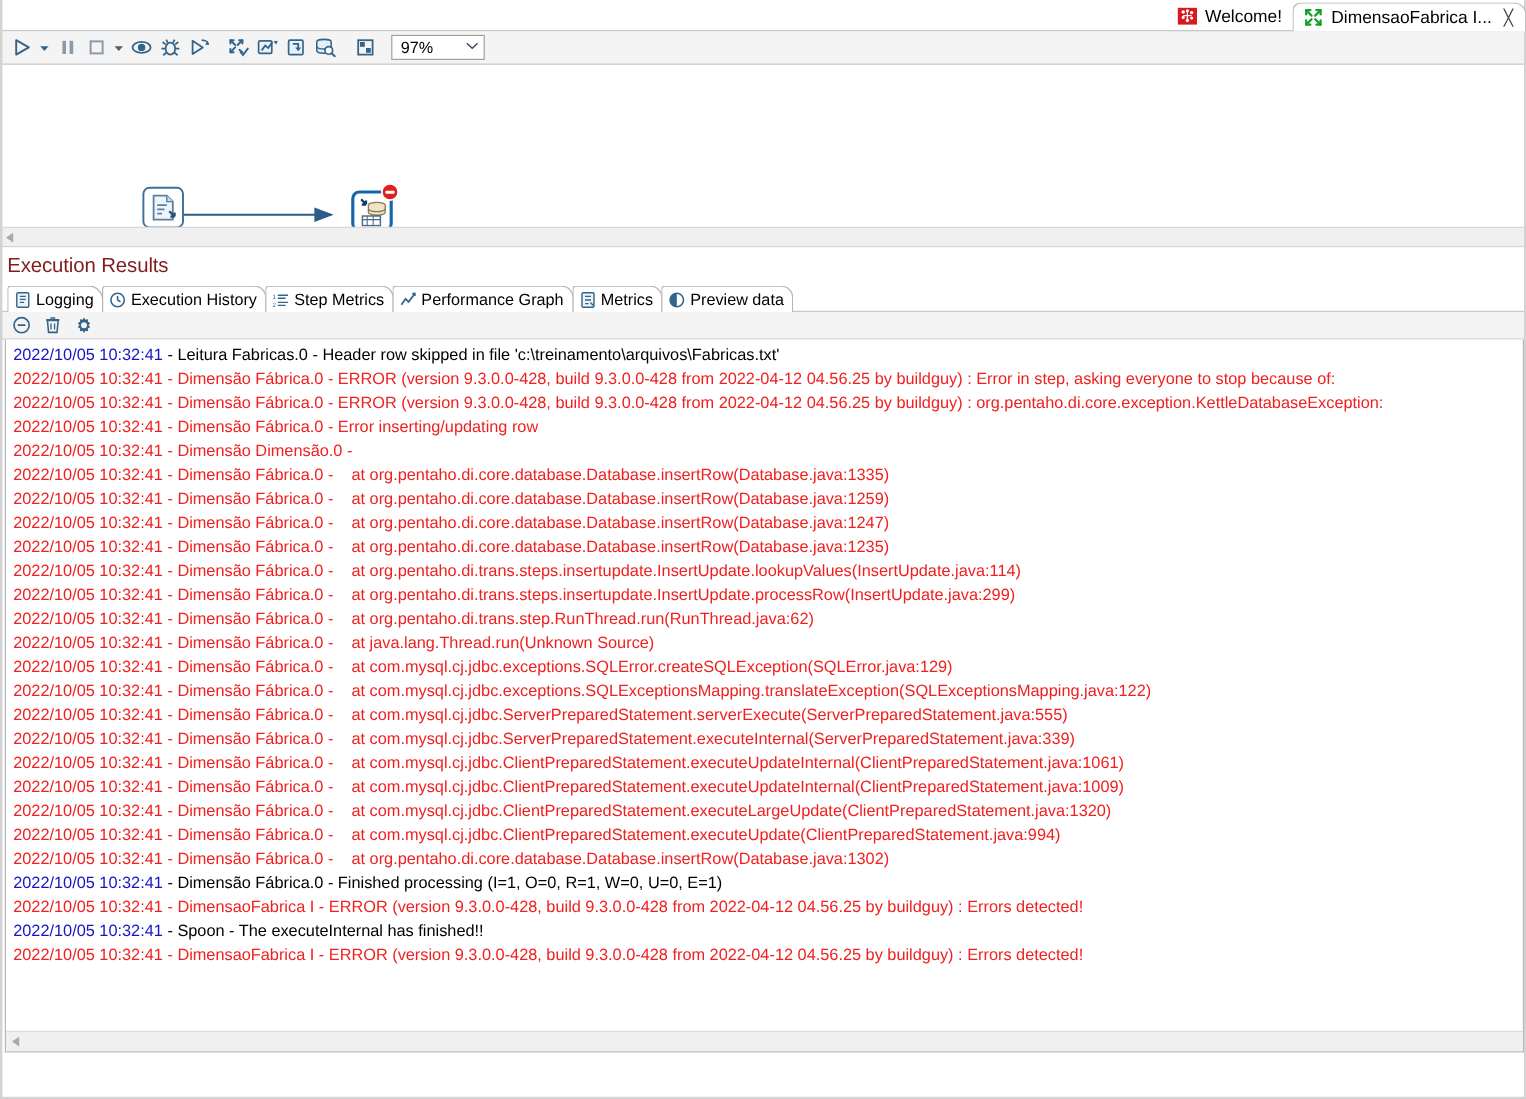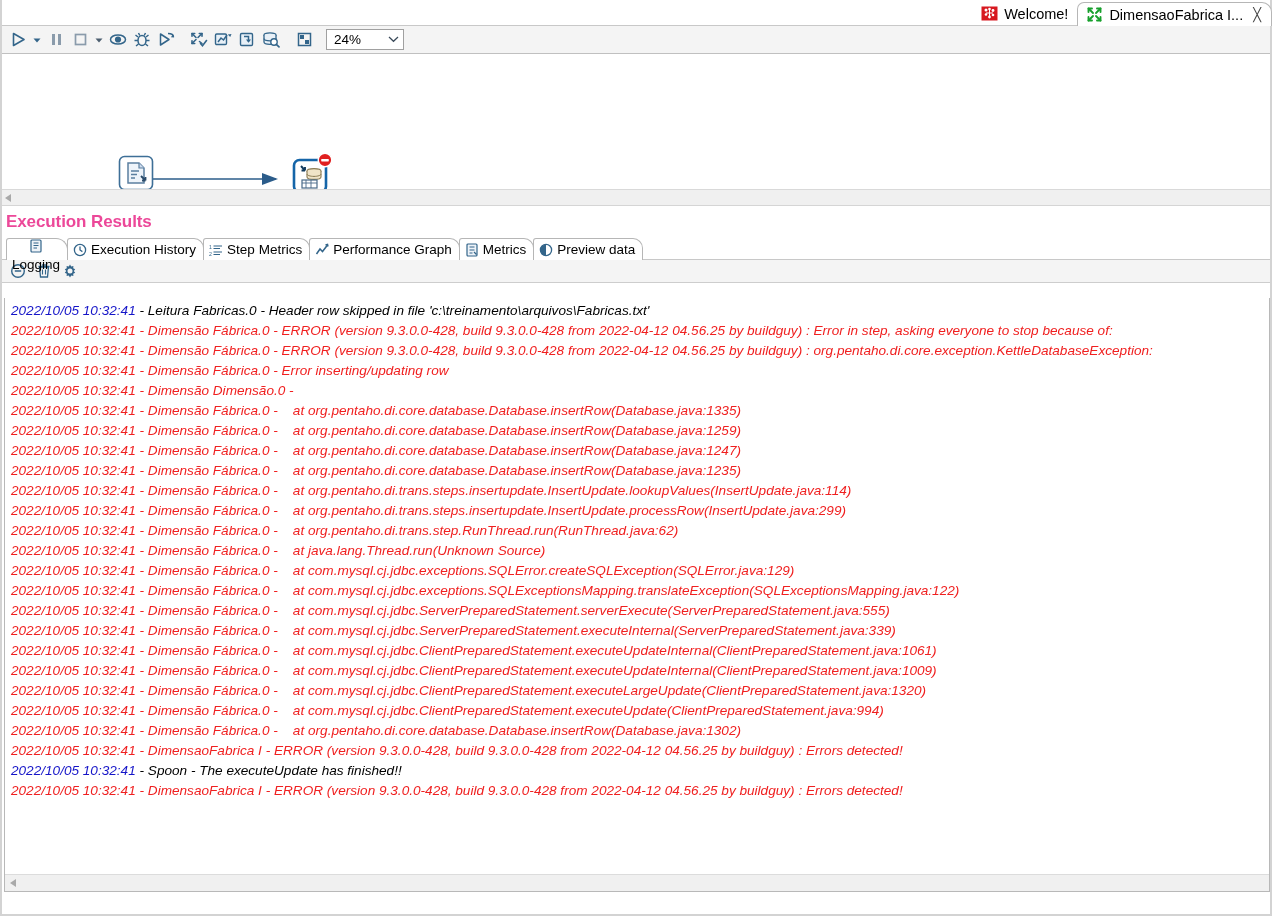--- a/index.html
+++ b/index.html
@@ -105,60 +105,59 @@
   }
   .hscroll .lbtn{width:16px;height:16px;display:flex;align-items:center;justify-content:center;}
   .hscroll .track{flex:1 1 auto;height:16px;}
   .tri-left{
     width:0;height:0;border-top:4.5px solid transparent;border-bottom:4.5px solid transparent;
     border-right:6px solid #a9a9a9;
   }
 
   
   .exec-title{
-    font-size:17px;font-weight:bold;color:#ec4899;
+    font-size:17px;font-weight:normal;color:#7f1d1d;
     padding:6px 0 5px 6px;letter-spacing:-0.1px;
     background:#ffffff;
   }
   .exec-tabs{
     display:flex;align-items:flex-end;height:23px;
     padding-left:6px;position:relative;background:#ffffff;
   }
   .exec-tabs::after{content:"";position:absolute;left:0;right:0;bottom:0;height:1px;background:#c8c8c8;}
   .etab{
     display:flex;align-items:center;gap:4px;
     height:22px;padding:0 7px 0 5px;box-sizing:border-box;
     font-size:13.5px;white-space:nowrap;position:relative;z-index:2;
     background:#ffffff;
     border:1px solid #b6b6b6;
     border-bottom:none;
     border-radius:3px 10px 0 0;
     margin-right:-1px;
   }
-  .etab.active{border-radius:3px 12px 0 0;flex-direction:column;}
+  .etab.active{border-radius:3px 12px 0 0;}
   .etab svg{display:block;flex:0 0 auto;}
 
   
   .logtools{
     height:22px;background:#f4f4f4;border-bottom:1px solid #cdcdcd;
     display:flex;align-items:center;padding-left:8px;gap:7px;
   }
   .logtools .lb{width:19px;height:19px;display:flex;align-items:center;justify-content:center;}
 
   
   .logpanel{
     position:relative;
     background:#ffffff;
     border:1px solid #b8b8b8;
     border-top:none;
-    margin:15px 2px 0 4px;
+    margin:0 2px 0 4px;
     height:594px;
     box-sizing:border-box;
     overflow:hidden;
-    font-style:italic;
   }
   .loglines{
     padding:3px 0 0 6px;
   }
   .logline{
     height:20px;line-height:20px;
     font-size:13.6px;
     white-space:pre;
     color:#000;
   }
@@ -309,21 +308,21 @@
     <div class="tsep"></div>
     <div class="tbtn">
       <svg width="17" height="17" viewBox="0 0 17 17">
         <rect x="2.5" y="2.5" width="12" height="12" fill="none" stroke="#33658a" stroke-width="1.5"></rect>
         <rect x="4" y="4" width="4" height="4" fill="#33658a"></rect>
         <rect x="9" y="9" width="4" height="4" fill="#33658a"></rect>
       </svg>
     </div>
 
     <div class="zoombox">
-      <span>24%</span>
+      <span>97%</span>
       <span class="zoom-caret">
         <svg width="11" height="8" viewBox="0 0 11 8">
             <path d="M1 2 L5.5 6.3 L10 2" fill="none" stroke="#3a4a5a" stroke-width="1.2"></path>
           </svg>
       </span>
     </div>
     <div class="toolbar-rest"></div>
   </div>
 
   <div class="canvas-wrap">
@@ -480,22 +479,23 @@
         <div class="logline err"><span class="ts">2022/10/05 10:32:41</span><span> - Dimensão Fábrica.0 -    at java.lang.Thread.run(Unknown Source)</span></div>
         <div class="logline err"><span class="ts">2022/10/05 10:32:41</span><span> - Dimensão Fábrica.0 -    at com.mysql.cj.jdbc.exceptions.SQLError.createSQLException(SQLError.java:129)</span></div>
         <div class="logline err"><span class="ts">2022/10/05 10:32:41</span><span> - Dimensão Fábrica.0 -    at com.mysql.cj.jdbc.exceptions.SQLExceptionsMapping.translateException(SQLExceptionsMapping.java:122)</span></div>
         <div class="logline err"><span class="ts">2022/10/05 10:32:41</span><span> - Dimensão Fábrica.0 -    at com.mysql.cj.jdbc.ServerPreparedStatement.serverExecute(ServerPreparedStatement.java:555)</span></div>
         <div class="logline err"><span class="ts">2022/10/05 10:32:41</span><span> - Dimensão Fábrica.0 -    at com.mysql.cj.jdbc.ServerPreparedStatement.executeInternal(ServerPreparedStatement.java:339)</span></div>
         <div class="logline err"><span class="ts">2022/10/05 10:32:41</span><span> - Dimensão Fábrica.0 -    at com.mysql.cj.jdbc.ClientPreparedStatement.executeUpdateInternal(ClientPreparedStatement.java:1061)</span></div>
         <div class="logline err"><span class="ts">2022/10/05 10:32:41</span><span> - Dimensão Fábrica.0 -    at com.mysql.cj.jdbc.ClientPreparedStatement.executeUpdateInternal(ClientPreparedStatement.java:1009)</span></div>
         <div class="logline err"><span class="ts">2022/10/05 10:32:41</span><span> - Dimensão Fábrica.0 -    at com.mysql.cj.jdbc.ClientPreparedStatement.executeLargeUpdate(ClientPreparedStatement.java:1320)</span></div>
         <div class="logline err"><span class="ts">2022/10/05 10:32:41</span><span> - Dimensão Fábrica.0 -    at com.mysql.cj.jdbc.ClientPreparedStatement.executeUpdate(ClientPreparedStatement.java:994)</span></div>
         <div class="logline err"><span class="ts">2022/10/05 10:32:41</span><span> - Dimensão Fábrica.0 -    at org.pentaho.di.core.database.Database.insertRow(Database.java:1302)</span></div>
+        <div class="logline"><span class="ts">2022/10/05 10:32:41</span><span> - Dimensão Fábrica.0 - Finished processing (I=1, O=0, R=1, W=0, U=0, E=1)</span></div>
         <div class="logline err"><span class="ts">2022/10/05 10:32:41</span><span> - DimensaoFabrica I - ERROR (version 9.3.0.0-428, build 9.3.0.0-428 from 2022-04-12 04.56.25 by buildguy) : Errors detected!</span></div>
-        <div class="logline"><span class="ts">2022/10/05 10:32:41</span><span> - Spoon - The executeUpdate has finished!!</span></div>
+        <div class="logline"><span class="ts">2022/10/05 10:32:41</span><span> - Spoon - The executeInternal has finished!!</span></div>
         <div class="logline err"><span class="ts">2022/10/05 10:32:41</span><span> - DimensaoFabrica I - ERROR (version 9.3.0.0-428, build 9.3.0.0-428 from 2022-04-12 04.56.25 by buildguy) : Errors detected!</span></div>
       </div>
     <div class="logbottom">
       <div class="lbtn">
           <span class="tri-left"></span>
         </div>
     </div>
   </div>
 
   <div class="outer-frame"></div>

